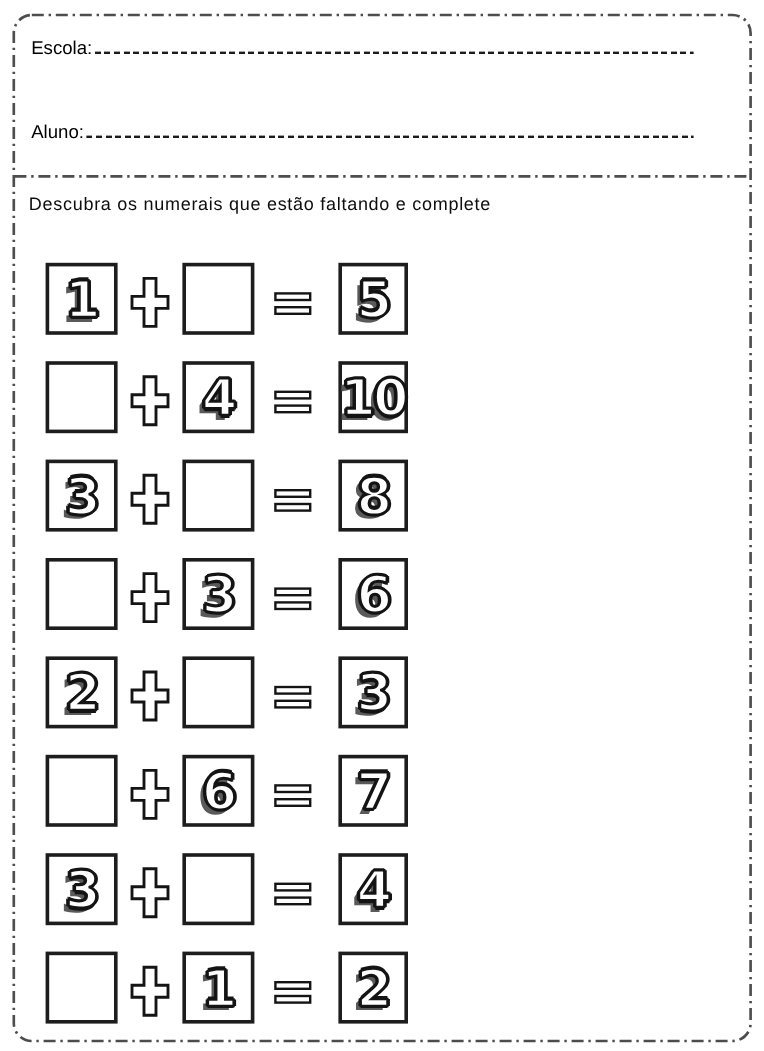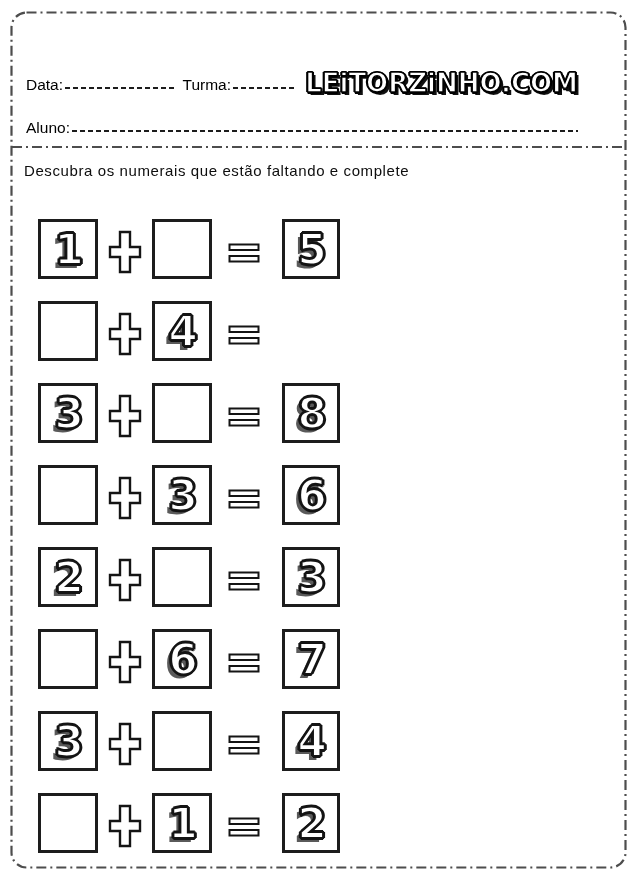--- a/index.html
+++ b/index.html
@@ -6,21 +6,21 @@
   body{
     width:637px;height:876px;position:relative;background:#ffffff;
     font-family:"Liberation Sans",sans-serif;color:#111;overflow:hidden;
   }
   .frame-svg{position:absolute;left:0;top:0;pointer-events:none;}
   
   .header{position:absolute;left:26px;top:0;width:552px;height:150px;}
   .hrow{position:absolute;left:0;right:0;display:flex;align-items:center;height:26px;}
   .hrow.r1{top:28px;}
   .hrow.r2{top:72px;}
-  .hrow.r3{top:115px;text-align:center;}
+  .hrow.r3{top:98px;text-align:center;}
   .field-label{font-size:15.5px;color:#000;white-space:nowrap;}
   .dashline{
     height:2px;background:repeating-linear-gradient(90deg,#1c1c1c 0 5px,transparent 5px 8px);
     transform:translateY(3px);
   }
   .dashline.grow{flex:1;margin-left:2px;}
   .dash-date{width:140px;margin-left:2px;}
   .dash-class{width:82px;margin-left:2px;}
   .lbl-class{margin-left:8px;}
   .logo{
@@ -51,26 +51,23 @@
 </style>
 </head>
 <body>
 
 <svg class="frame-svg" width="637" height="876" viewBox="0 0 637 876">
   <rect x="11.5" y="12.5" width="614" height="855" rx="15" fill="none" stroke="#4d4d4d" stroke-width="2.2" stroke-dasharray="10 4 2 4"></rect>
   <line x1="12" y1="147" x2="626" y2="147" stroke="#4d4d4d" stroke-width="2.2" stroke-dasharray="10 4 2 4"></line>
 </svg>
 
 <div class="header">
-  <div class="hrow r2">
-    <span class="field-label">Data:</span>
-    <div class="dashline dash-date"></div>
-    <span class="field-label lbl-class">Turma:</span>
-    <div class="dashline dash-class"></div>
-    <span class="logo">LEiTORZiNHO.COM</span>
+  <div class="hrow r1">
+    <span class="field-label">Escola:</span>
+    <div class="dashline grow"></div>
   </div>
   <div class="hrow r3">
     <span class="field-label">Aluno:</span>
     <div class="dashline grow"></div>
   </div>
 </div>
 
 <div class="instruction">Descubra os numerais que estão faltando e complete</div>
 
 <div class="problems">
@@ -101,20 +98,23 @@
     <svg class="op-plus" width="34" height="44" viewBox="0 0 34 44">
         <path d="M12 2 H22 V17 H32 V27 H22 V42 H12 V27 H2 V17 H12 Z" fill="#fff" stroke="#141414" stroke-width="2.4"></path>
       </svg>
     <div class="box">
         <span class="num">4</span>
       </div>
     <svg class="op-eq" width="32" height="20" viewBox="0 0 32 20">
         <rect x="1.5" y="1.5" width="29" height="5.5" fill="#fff" stroke="#141414" stroke-width="2"></rect>
         <rect x="1.5" y="13" width="29" height="5.5" fill="#fff" stroke="#141414" stroke-width="2"></rect>
       </svg>
+    <div class="box result">
+        <span class="num">10</span>
+      </div>
   </div>
 
   <div class="prow">
     <div class="box">
         <span class="num">3</span>
       </div>
     <svg class="op-plus" width="34" height="44" viewBox="0 0 34 44">
         <path d="M12 2 H22 V17 H32 V27 H22 V42 H12 V27 H2 V17 H12 Z" fill="#fff" stroke="#141414" stroke-width="2.4"></path>
       </svg>
     <div class="box">

